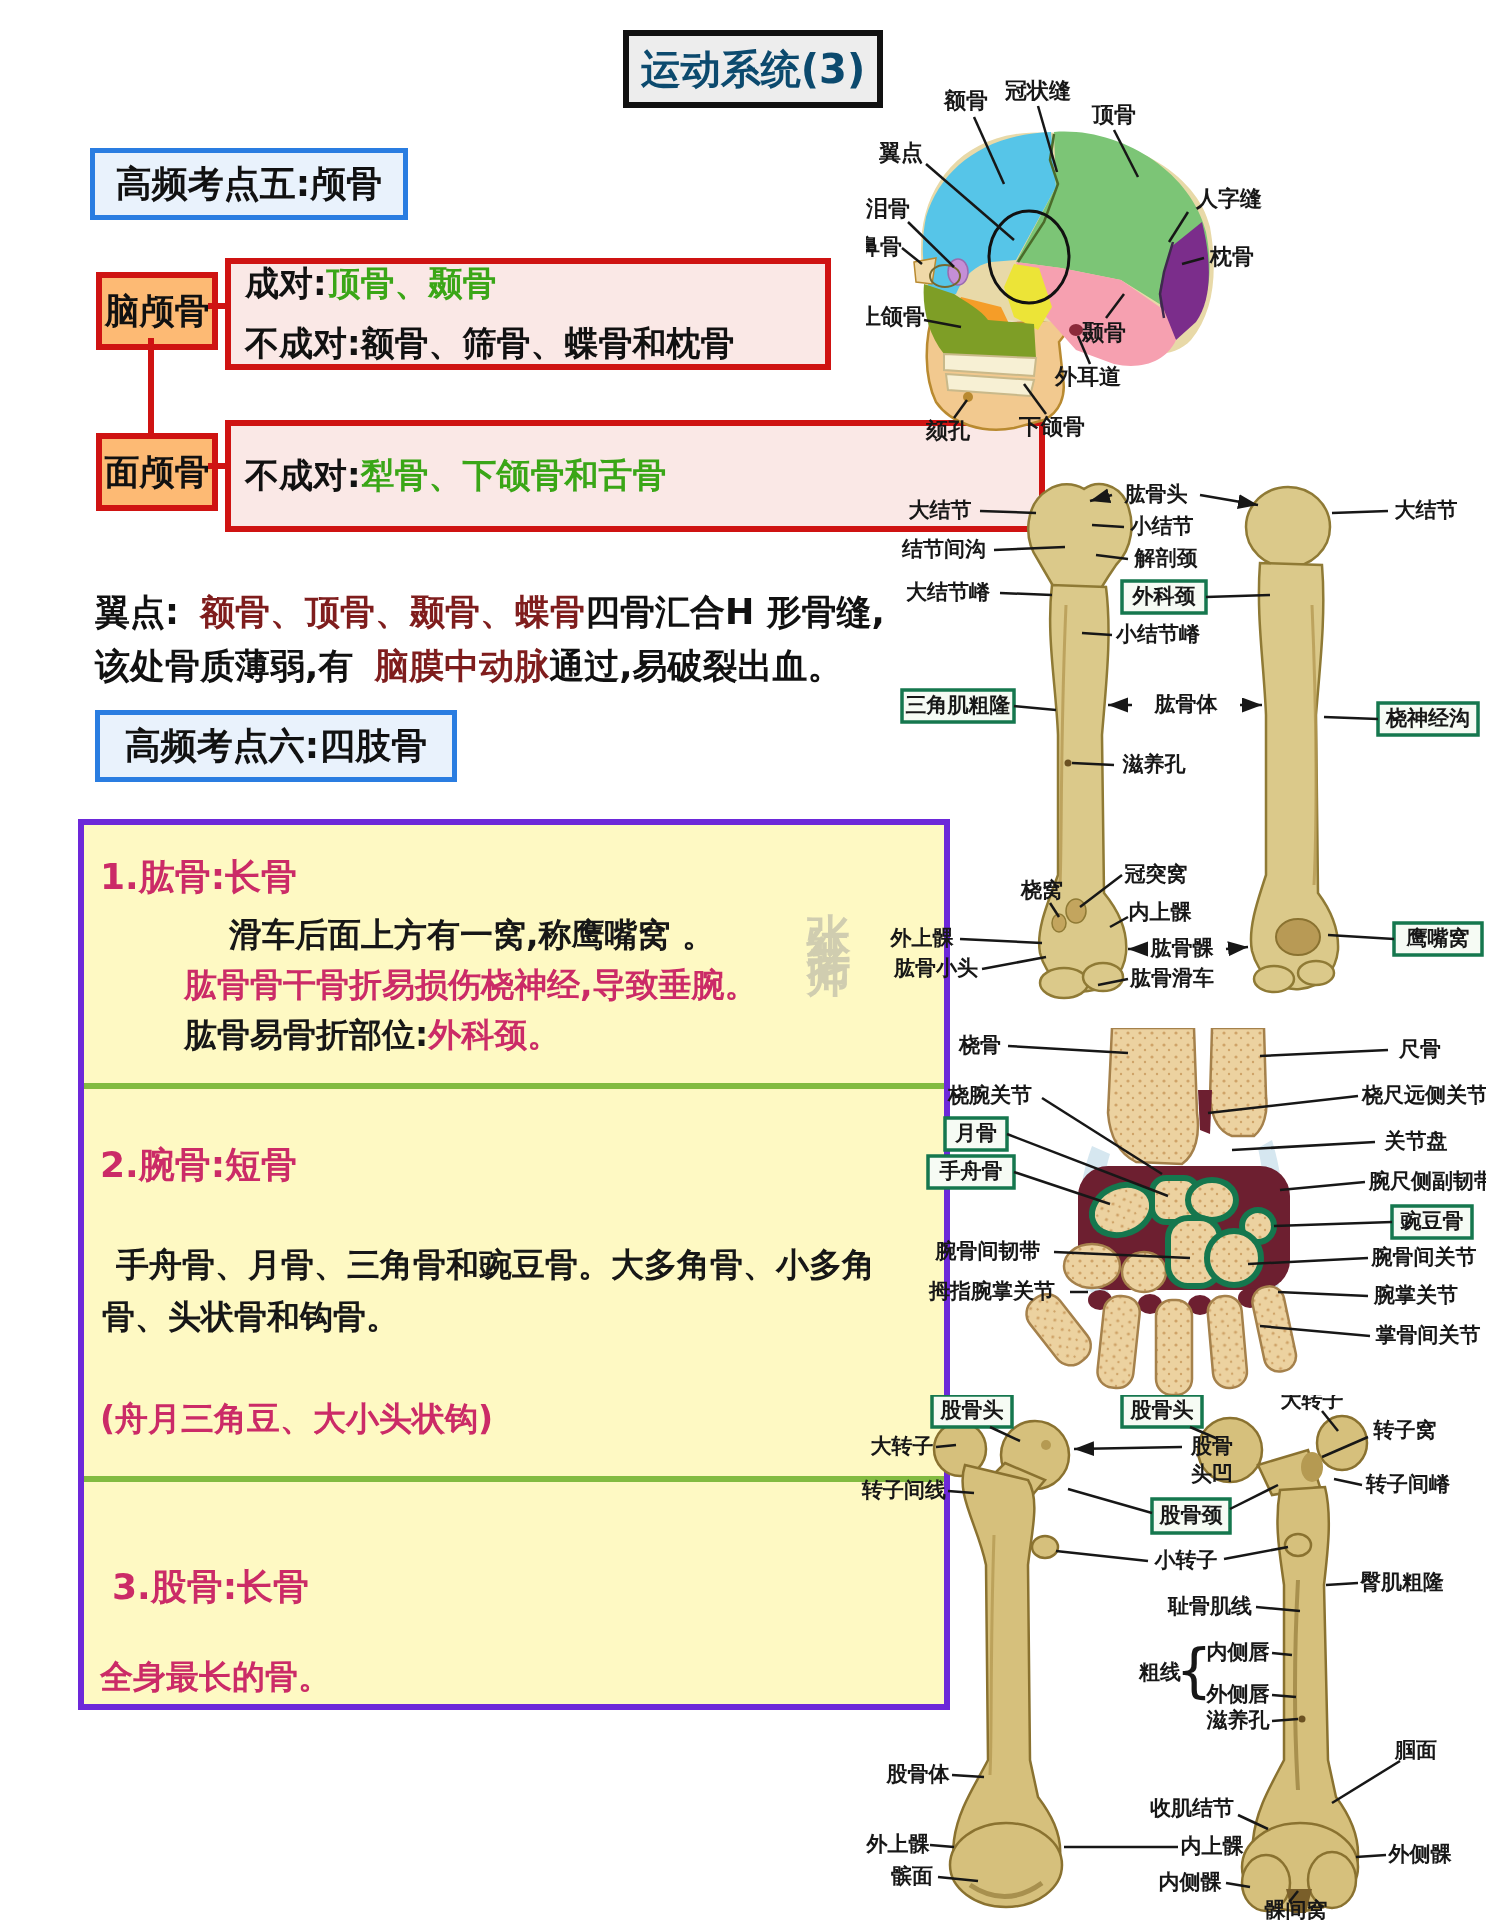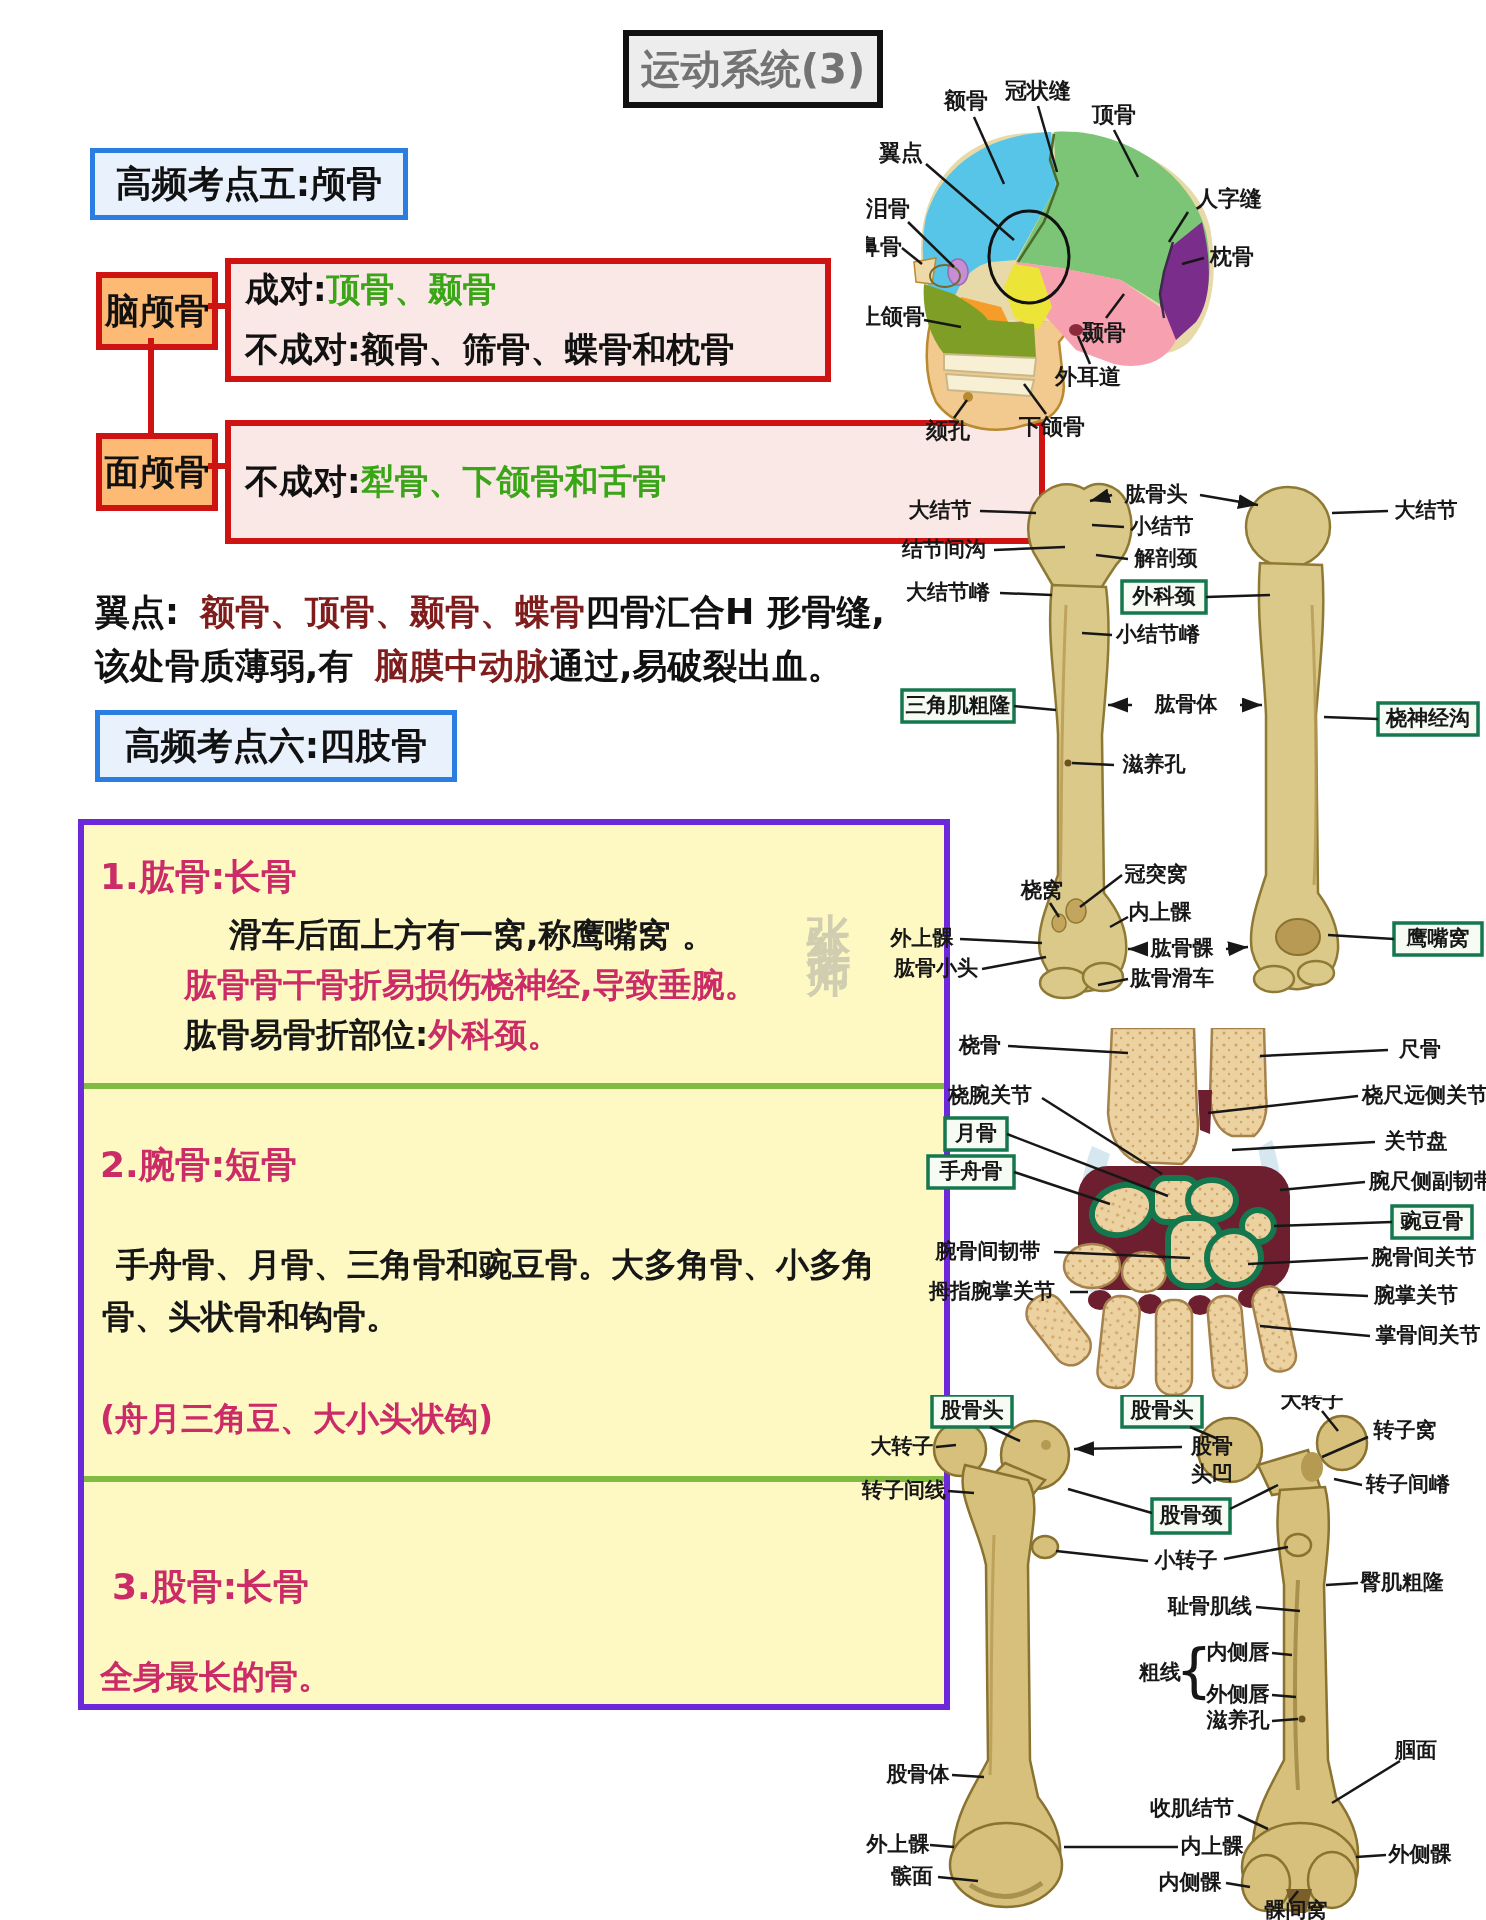--- a/index.html
+++ b/index.html
@@ -3,29 +3,29 @@
 <meta charset="utf-8">
 <style>
   html,body{margin:0;padding:0;background:#ffffff;}
   #page{position:relative;width:1486px;height:1920px;background:#ffffff;overflow:hidden;
         font-family:"DejaVu Sans",sans-serif;color:#171717;}
   .abs{position:absolute;}
   .nowrap{white-space:nowrap;}
   
   .title-box{left:623px;top:30px;width:248px;height:66px;border:6px solid #111;background:#ededed;
              display:flex;align-items:center;justify-content:center;}
-  .title-box span{color:#737373;font-size:40px;font-weight:bold;}
+  .title-box span{color:#0c4a6e;font-size:40px;font-weight:bold;}
   
   .hbox{border:5px solid #2a7de1;background:#e9f2fc;display:flex;align-items:center;justify-content:center;
         font-size:36px;font-weight:bold;color:#111;}
   
   .rnode{border:6px solid #cf1312;background:#fdba74;display:flex;align-items:center;justify-content:center;
          font-size:35px;font-weight:bold;color:#111;font-family:Liberation Serif, serif;}
   .rbox{border:6px solid #cf1312;background:#fae8e6;display:flex;flex-direction:column;justify-content:center;
-        gap:14px;padding:6px 14px;font-size:34px;font-weight:bold;color:#111;}
+        gap:14px;padding:0 14px;font-size:34px;font-weight:bold;color:#111;}
   .rline{background:#cf1312;}
   .green-t{color:#3aa617;}
   .magenta-t{color:#7f1d1d;margin-left:21px;}
   .crimson-t{color:#cb2b67;}
   .para{font-size:35px;font-weight:bold;line-height:54px;color:#111;}
   
   .gbigbox{left:78px;top:819px;width:860px;height:879px;border:6px solid #6d28d9;background:#fef9c3;}
   .gdiv{position:absolute;left:0;width:100%;height:6px;background:#82bb41;}
   .gtxt{position:absolute;font-weight:bold;font-size:33px;white-space:nowrap;}
   .gtitle{font-size:36px;}

